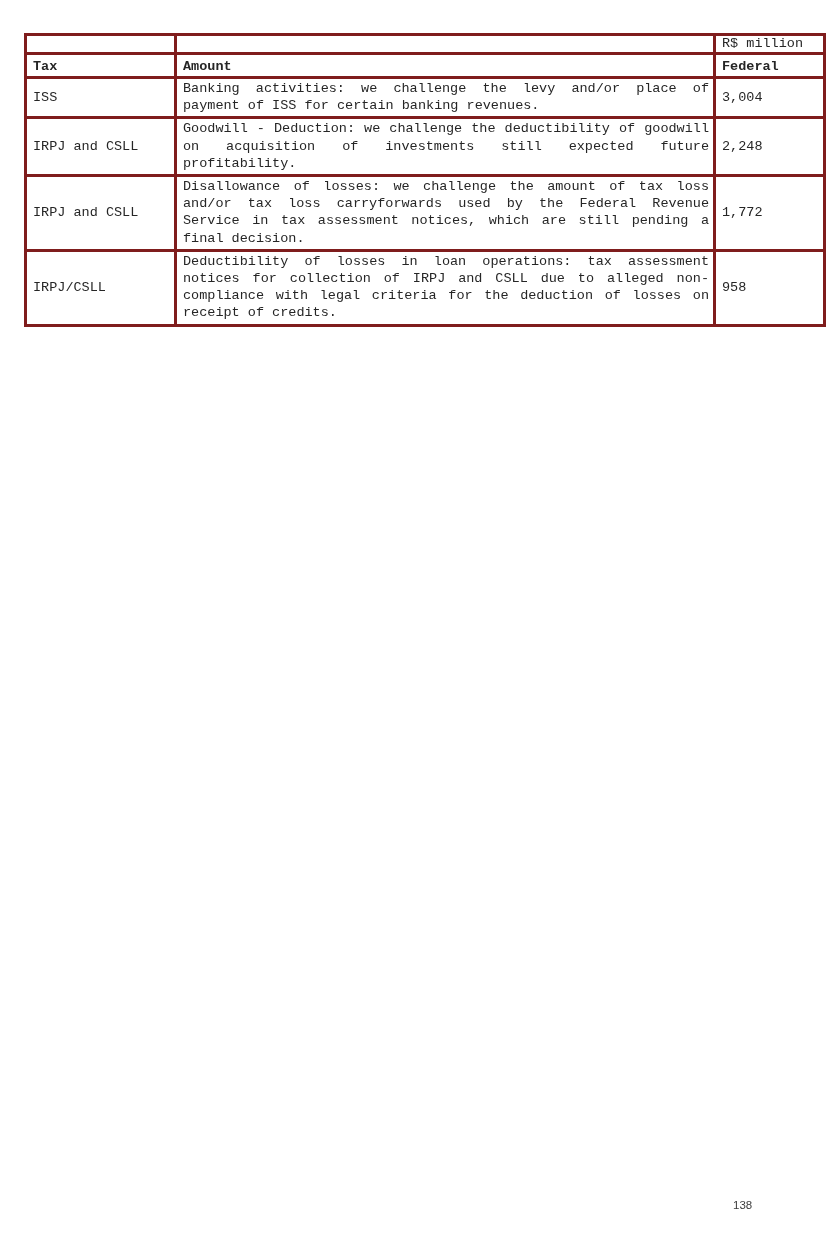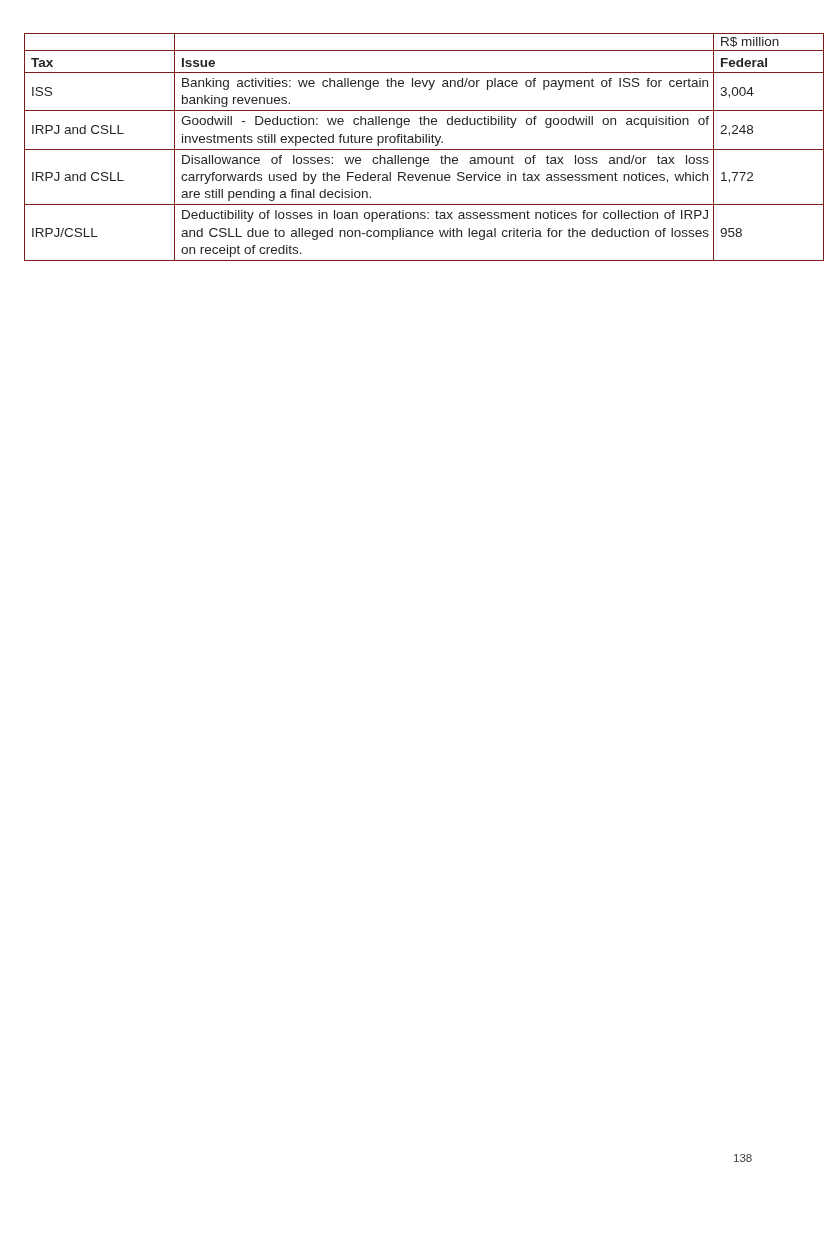--- a/index.html
+++ b/index.html
@@ -23,38 +23,39 @@
     top: 33px;
     width: 799px;
     border-collapse: collapse;
     table-layout: fixed;
     font-size: 13.5px;
   }
   col.col-tax    { width: 150px; }
   col.col-issue  { width: 539px; }
   col.col-amount { width: 110px; }
   .tax-table td {
-    border: 1px solid #7f1d1d;
+    border: 3px solid #7f1d1d;
     padding: 1px 5px 2px 6px;
     vertical-align: middle;
     line-height: 17.2px;
+    font-family: Liberation Mono, monospace;
   }
   tr.unit-row td { height: 17px; line-height: 16px; padding-top: 0; padding-bottom: 0; }
   tr.header-row td { height: 17px; line-height: 16px; padding-top: 4px; padding-bottom: 1px; font-weight: bold; margin-left: 40px; }
   td.cell-issue {
     text-align: justify;
     vertical-align: top;
     padding-right: 4px;
   }
   td.cell-tax { vertical-align: middle; }
   td.cell-amount { vertical-align: middle; }
   .page-number {
     position: absolute;
     left: 733px;
-    top: 1152px;
+    top: 1199px;
     font-size: 11.5px;
     color: #3d3d3d;
   }
 </style>
 </head>
 <body>
 
 <div class="page">
 
   <table class="tax-table">
@@ -64,21 +65,21 @@
       <col class="col-amount">
     </colgroup>
     <tbody>
       <tr class="unit-row">
         <td></td>
         <td></td>
         <td>R$ million</td>
       </tr>
       <tr class="header-row">
         <td>Tax</td>
-        <td>Issue</td>
+        <td>Amount</td>
         <td>Federal</td>
       </tr>
       <tr>
         <td class="cell-tax">ISS</td>
         <td class="cell-issue">Banking activities: we challenge the levy and/or place of payment of ISS for certain banking revenues.</td>
         <td class="cell-amount">3,004</td>
       </tr>
       <tr>
         <td class="cell-tax">IRPJ and CSLL</td>
         <td class="cell-issue">Goodwill - Deduction: we challenge the deductibility of goodwill on acquisition of investments still expected future profitability.</td>

